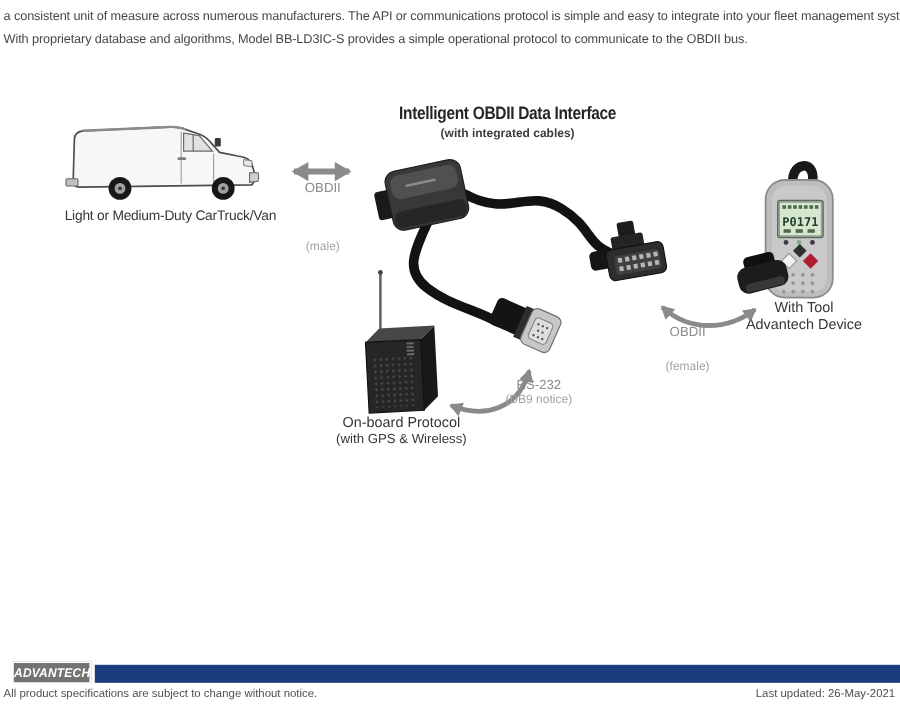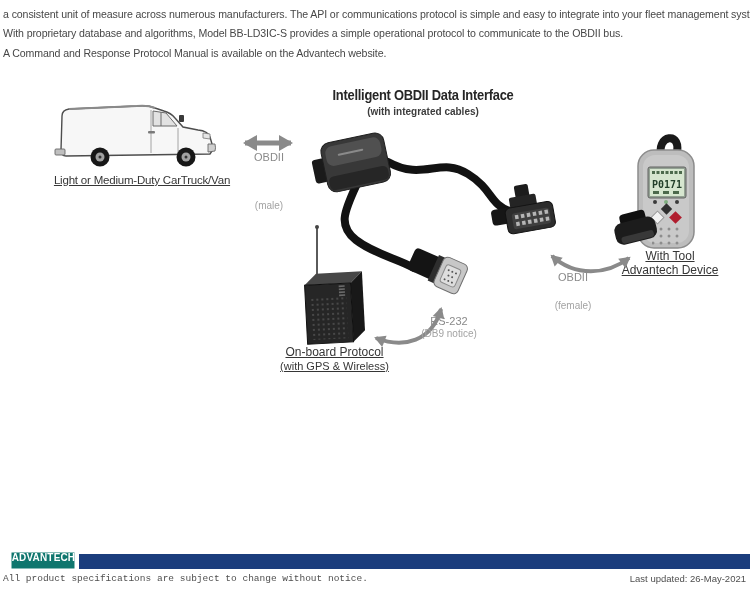--- a/index.html
+++ b/index.html
@@ -12,51 +12,50 @@
   
   .intro{top:5px;left:3px;right:0;color:#474747;font-size:10.6px;}
   .intro div{white-space:nowrap;line-height:19.3px;letter-spacing:-0.1px;}
   
   .dia-title{top:86px;left:225px;width:396px;text-align:center;
     font-weight:bold;font-size:15px;color:#262626;letter-spacing:-0.3px;
     transform:scaleX(0.86);transform-origin:center;}
   .dia-sub{top:106px;left:225px;width:396px;text-align:center;
     font-size:10px;color:#3c3c3c;font-weight:bold;}
   
-  .lbl{color:#363636;text-align:center;text-decoration:underline;}
+  .lbl{color:#363636;text-align:center;}
   .lbl-van{top:174px;left:32px;width:220px;font-size:11.5px;letter-spacing:-0.2px;}
   .lbl-comp1{top:345px;left:272px;width:125px;font-size:12px;}
   .lbl-comp2{top:360px;left:272px;width:125px;font-size:11px;}
   .lbl-scan1{top:249px;left:600px;width:140px;font-size:12px;}
   .lbl-scan2{top:263px;left:600px;width:140px;font-size:12px;}
   .glbl{color:#8a8a8a;text-align:center;font-size:11px;}
   .glbl-sub{color:#a3a3a3;text-align:center;font-size:10px;}
   .obdm1{top:151px;left:234px;width:70px;}
   .obdm2{top:164px;left:234px;width:70px;margin-top:36px;}
   .obdf1{top:271px;left:538px;width:70px;}
   .obdf2{top:300px;left:538px;width:70px;}
   .rs1{top:315px;left:409px;width:80px;}
   .rs2{top:328px;left:409px;width:80px;}
   
-  .logo-box{left:10px;top:551px;width:66px;height:19px;background:#0f766e;
-    box-shadow:inset 0 0 0 1.5px #ffffff;display:flex;justify-content:center;}
+  .logo-box{left:10px;top:551px;width:66px;height:19px;background:#737373;
+    box-shadow:inset 0 0 0 1.5px #ffffff;display:flex;align-items:center;justify-content:center;font-style:italic;}
   .logo-text{color:#ffffff;font-weight:bold;font-size:10.5px;letter-spacing:0.2px;
     transform:scaleX(0.95);}
   .blue-bar{left:79px;top:554px;width:671px;height:15px;background:#1b3d7d;}
-  .foot-note{left:3px;top:573px;font-size:9.5px;color:#4f4f4f;font-family:Liberation Mono, monospace;}
+  .foot-note{left:3px;top:573px;font-size:9.5px;color:#4f4f4f;}
   .foot-date{right:4px;top:573px;font-size:9.5px;color:#4f4f4f;}
   svg{display:block;}
 </style>
 </head>
 <body>
 
 <div class="abs intro">
   <div>a consistent unit of measure across numerous manufacturers. The API or communications protocol is simple and easy to integrate into your fleet management system.</div>
   <div>With proprietary database and algorithms, Model BB-LD3IC-S provides a simple operational protocol to communicate to the OBDII bus.</div>
-  <div>A Command and Response Protocol Manual is available on the Advantech website.</div>
 </div>
 
 <div class="abs dia-title">Intelligent OBDII Data Interface</div>
 <div class="abs dia-sub">(with integrated cables)</div>
 
 <svg class="abs" style="left:52px;top:100px;" width="170" height="70" viewBox="0 0 170 70">
   <path d="M10,16 Q10,10 17,9 L85,6 Q96,5 103,8 L112,11 Q119,13 123,18 L131,27 L146,30 Q156,31 158,37 L160,44 Q161,48 160,51 L158,54 L14,56 Q9,56 9,50 Z" fill="#f7f7f7" stroke="#4d4d4d" stroke-width="1.4"></path>
   <path d="M17,9 L85,6 Q96,5 103,8" fill="none" stroke="#8a8a8a" stroke-width="2"></path>
   <polygon points="101,11 114,13 125,26 101,26" fill="#e2e2e2" stroke="#6a6a6a" stroke-width="1"></polygon>
   <line x1="109" y1="12" x2="109" y2="26" stroke="#6a6a6a" stroke-width="1"></line>

